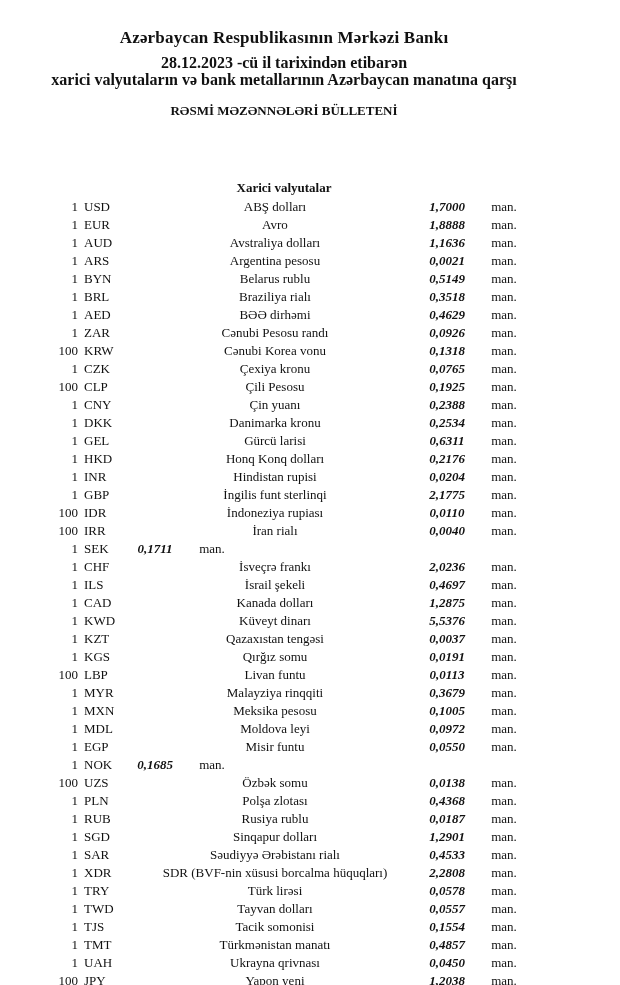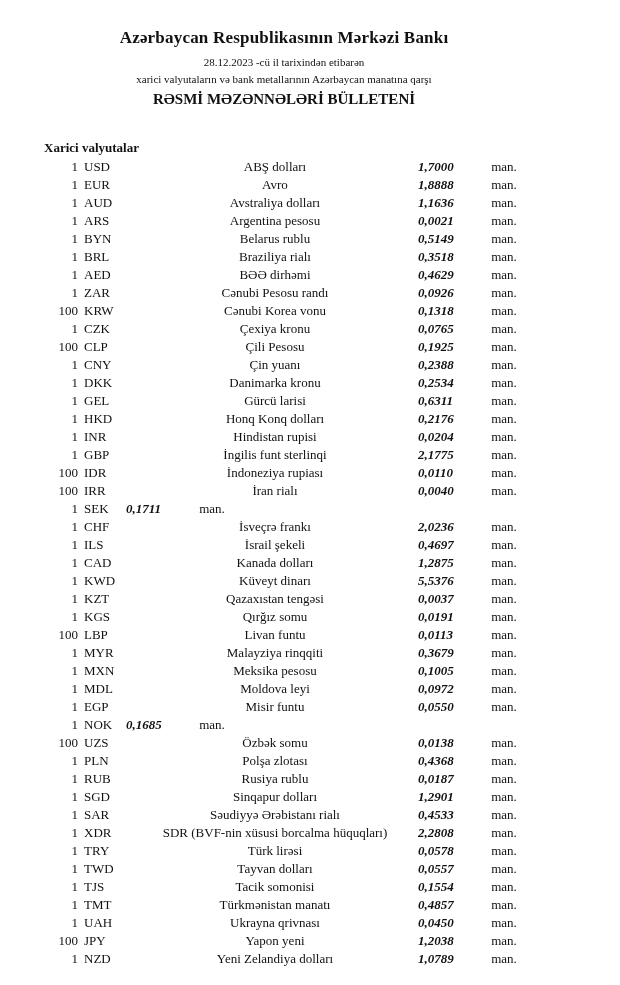--- a/index.html
+++ b/index.html
@@ -21,35 +21,35 @@
     background: #ffffff;
   }
   header { text-align: center; }
   .bank-title {
     font-size: 17px;
     font-weight: bold;
     margin: 4px 0 6px 0;
     letter-spacing: 0.2px;
   }
   .sub-line {
-    font-size: 11px;
-    font-weight: normal;
+    font-size: 16px;
+    font-weight: bold;
     line-height: 17px;
   }
   .bulletin-title {
-    font-size: 15px;
+    font-size: 13px;
     font-weight: bold;
     line-height: 18px;
-    margin-top: 2px;
+    margin-top: 14px;
   }
   .section-title {
-    text-align: left;
+    text-align: center;
     font-size: 13px;
     font-weight: bold;
-    margin-top: 32px;
+    margin-top: 60px;
     margin-bottom: 2px;
   }
   .rows { width: 100%; }
   .row {
     display: flex;
     align-items: baseline;
     font-size: 13px;
     line-height: 18px;
     height: 18px;
     white-space: nowrap;
@@ -66,21 +66,21 @@
     margin-left: 6px;
   }
   .name {
     flex: 1 1 auto;
     text-align: center;
     margin-left: 6px;
     overflow: hidden;
   }
   .rate {
     width: 58px;
-    text-align: left;
+    text-align: center;
     font-weight: bold;
     font-style: italic;
     flex: 0 0 auto;
   }
   .unit {
     width: 40px;
     text-align: center;
     margin-left: 8px;
     flex: 0 0 auto;
   }

